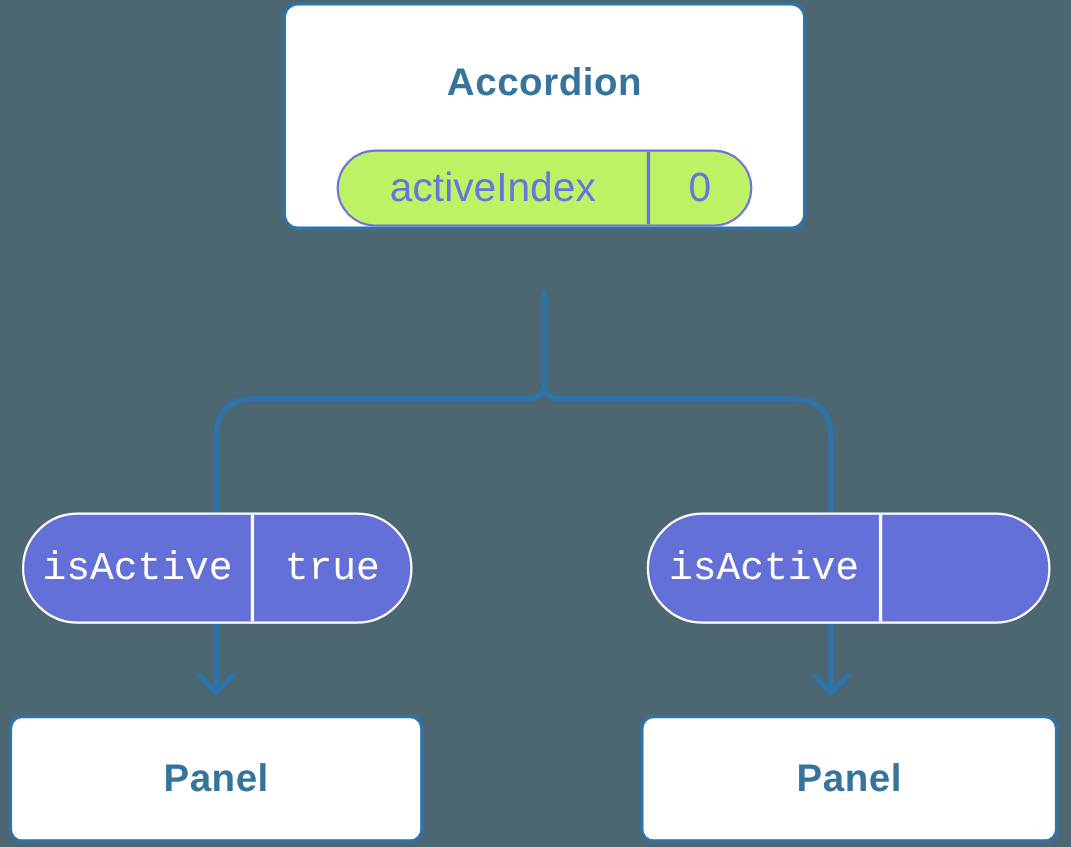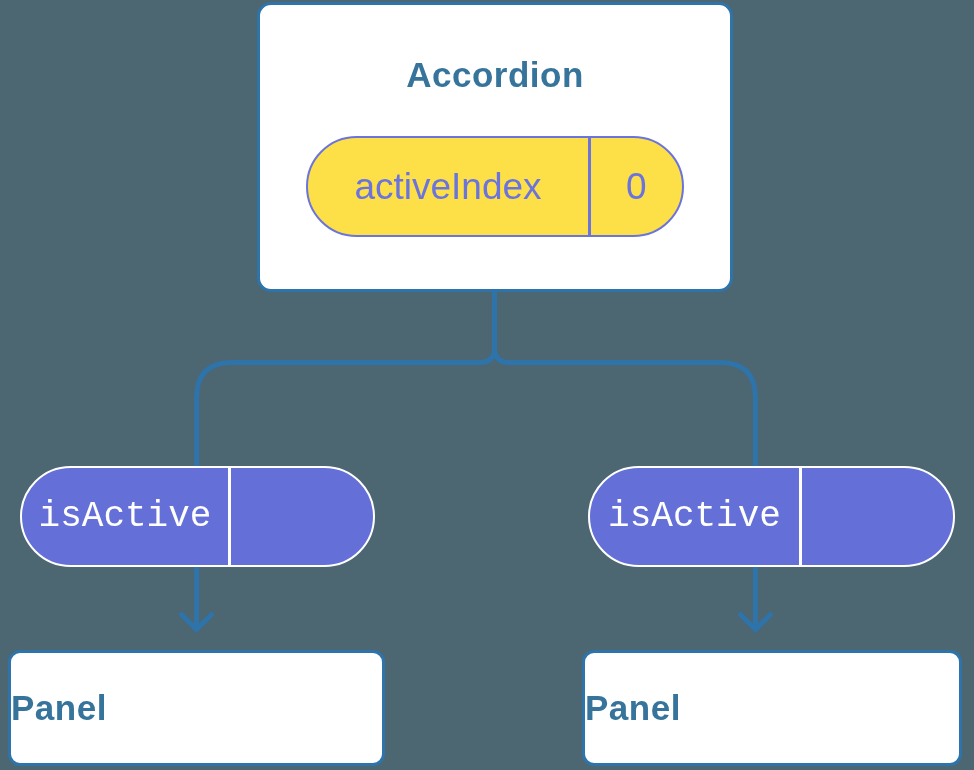--- a/index.html
+++ b/index.html
@@ -33,21 +33,21 @@
     fill: none;
   }
   .node {
     position: absolute;
     background: var(--node-fill);
     border: 3px solid var(--node-border);
     border-radius: 14px;
   }
   .root-node {
     left: 257px; top: 2px;
-    width: 476px; height: 290px;
+    width: 476px; height: 207px;
     display: flex; flex-direction: column; align-items: center;
   }
   .node-title {
     color: var(--node-text);
     font-size: 35px;
     font-weight: 600;
     letter-spacing: 0.5px;
   }
   .root-node .node-title {
     margin-top: 48px;
@@ -61,21 +61,21 @@
     overflow: hidden;
   }
   .pill-label, .pill-value {
     display: flex; align-items: center; justify-content: center;
     white-space: nowrap;
   }
   .pill-divider { flex: 0 0 auto; }
   .state-pill {
     margin-top: 39px;
     width: 378px;
-    background: #fde047;
+    background: #bef264;
     border: 2.5px solid var(--state-pill);
     color: var(--state-pill);
     font-size: 37px;
   }
   .state-pill .pill-label { width: 280px; }
   .state-pill .pill-divider { width: 2.5px; background: var(--state-pill); }
   .state-pill .pill-value { flex: 1; }
   .prop-pill {
     position: absolute;
     background: var(--prop-pill-fill);
@@ -89,21 +89,21 @@
   .prop-pill-left { left: 20px; top: 466px; width: 355px; }
   .prop-pill-left .pill-label { width: 206px; }
   .prop-pill-left .pill-value { flex: 1; }
   .prop-pill-right { left: 588px; top: 466px; width: 367px; }
   .prop-pill-right .pill-label { width: 209px; }
   .prop-pill-right .pill-value { flex: 1; }
   .panel-node {
     top: 650px; height: 116px;
     width: 377px;
     border-radius: 12px;
-    display: flex; align-items: center; justify-content: flex-start;
+    display: flex; align-items: center; justify-content: center;
   }
   .panel-node-left  { left: 8px; }
   .panel-node-right { left: 582px; width: 380px; }
 </style>
 </head>
 <body>
 
 <div class="canvas">
 
   <svg class="connectors" viewBox="0 0 974 770" xmlns="http://www.w3.org/2000/svg" aria-hidden="true">
@@ -120,20 +120,21 @@
     <div class="pill state-pill">
       <span class="pill-label">activeIndex</span>
       <span class="pill-divider"></span>
       <span class="pill-value">0</span>
     </div>
   </div>
 
   <div class="pill prop-pill prop-pill-left">
     <span class="pill-label">isActive</span>
     <span class="pill-divider"></span>
+    <span class="pill-value">true</span>
   </div>
 
   <div class="pill prop-pill prop-pill-right">
     <span class="pill-label">isActive</span>
     <span class="pill-divider"></span>
   </div>
 
   <div class="node panel-node panel-node-left">
     <div class="node-title">Panel</div>
   </div>

